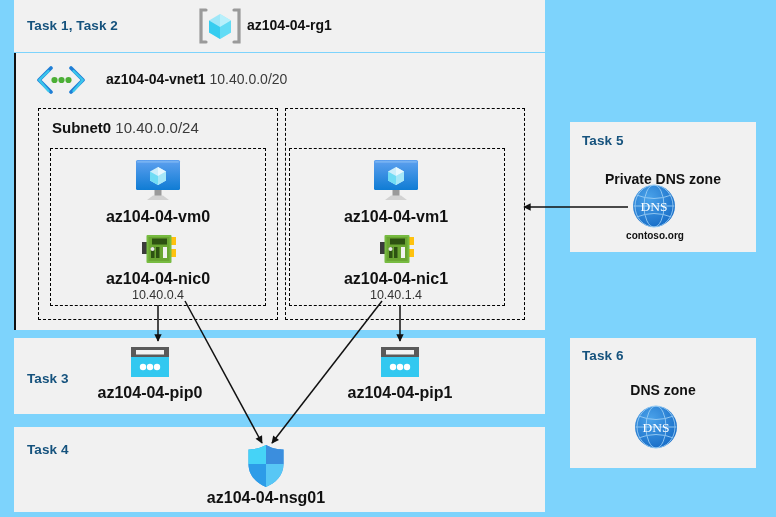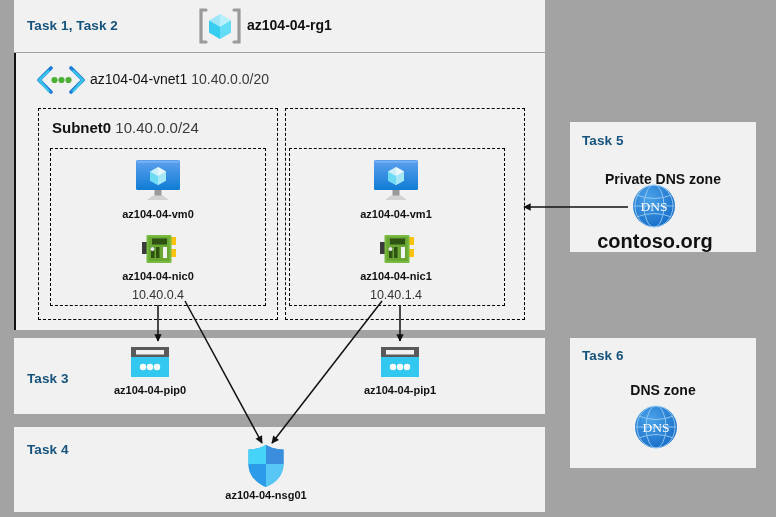--- a/index.html
+++ b/index.html
@@ -9,62 +9,62 @@
   }
   body {
     width: 776px; height: 517px;
     position: relative;
     font-family: "Liberation Sans", sans-serif;
     overflow: hidden;
   }
   .canvas {
     position: absolute; inset: 0;
     width: 776px; height: 517px;
-    background: #a3a3a3;
+    background: #7dd3fc;
   }
   .panel {
     position: absolute;
     background: #f1f1f1;
   }
   .task-label {
     position: absolute;
     color: #15527d;
     font-weight: bold;
     font-size: 13.5px;
     letter-spacing: .1px;
     white-space: nowrap;
   }
   .dashed {
     position: absolute;
     border: 1.6px dashed #000000;
     background: transparent;
   }
   .node-label {
     position: absolute;
-    font-size: 11px;
+    font-size: 16px;
     font-weight: bold;
     color: #111111;
     white-space: nowrap;
     text-align: center;
   }
   .node-sub {
     position: absolute;
     font-size: 12.5px;
     font-weight: normal;
     color: #333333;
     white-space: nowrap;
     text-align: left;
   }
   .hdr-strong {
     position: absolute;
     font-size: 14px;
     color: #111111;
     white-space: nowrap;
   }
-  .hdr-strong b { font-weight: normal; }
+  .hdr-strong b { font-weight: bold; margin-left: 16px; }
   .hdr-strong span.light { font-weight: normal; color: #3a3a3a; }
   .subnet-hdr {
     position: absolute;
     font-size: 15px;
     color: #111111;
     white-space: nowrap;
   }
   .subnet-hdr b { font-weight: bold; }
   .subnet-hdr span.light { font-weight: normal; color: #3a3a3a; }
   .ico { position: absolute; }
@@ -261,21 +261,21 @@
       <g fill="none" stroke="#9fd0f5" stroke-width="1" opacity=".85">
         <ellipse cx="23" cy="23" rx="10" ry="21"></ellipse>
         <ellipse cx="23" cy="23" rx="19" ry="21"></ellipse>
         <line x1="2.5" y1="23" x2="43.5" y2="23"></line>
         <path d="M5.5 12 Q23 19, 40.5 12"></path>
         <path d="M5.5 34 Q23 27, 40.5 34"></path>
       </g>
       <text x="23" y="28" font-family="Liberation Serif, serif" font-size="13.5" fill="#ffffff" text-anchor="middle">DNS</text>
     </svg>
   </div>
-  <div class="node-label center-txt" style="left:655px; top:230px; font-size:20px;">contoso.org</div>
+  <div class="node-label center-txt" style="left:655px; top:230px; font-size:10px;">contoso.org</div>
 
   <div class="panel" style="left:570px; top:338px; width:186px; height:130px;"></div>
   <div class="task-label" style="left:582px; top:348px;">Task 6</div>
   <div class="dnszone-title center-txt" style="left:663px; top:382px;">DNS zone</div>
 
   <div class="ico" style="left:633px; top:404px; width:46px; height:46px;">
     <svg viewBox="0 0 46 46" width="46" height="46">
       <defs>
         <radialGradient id="dnsg6" cx="0.38" cy="0.32" r="0.78">
           <stop offset="0" stop-color="#4ba3ea"></stop>

